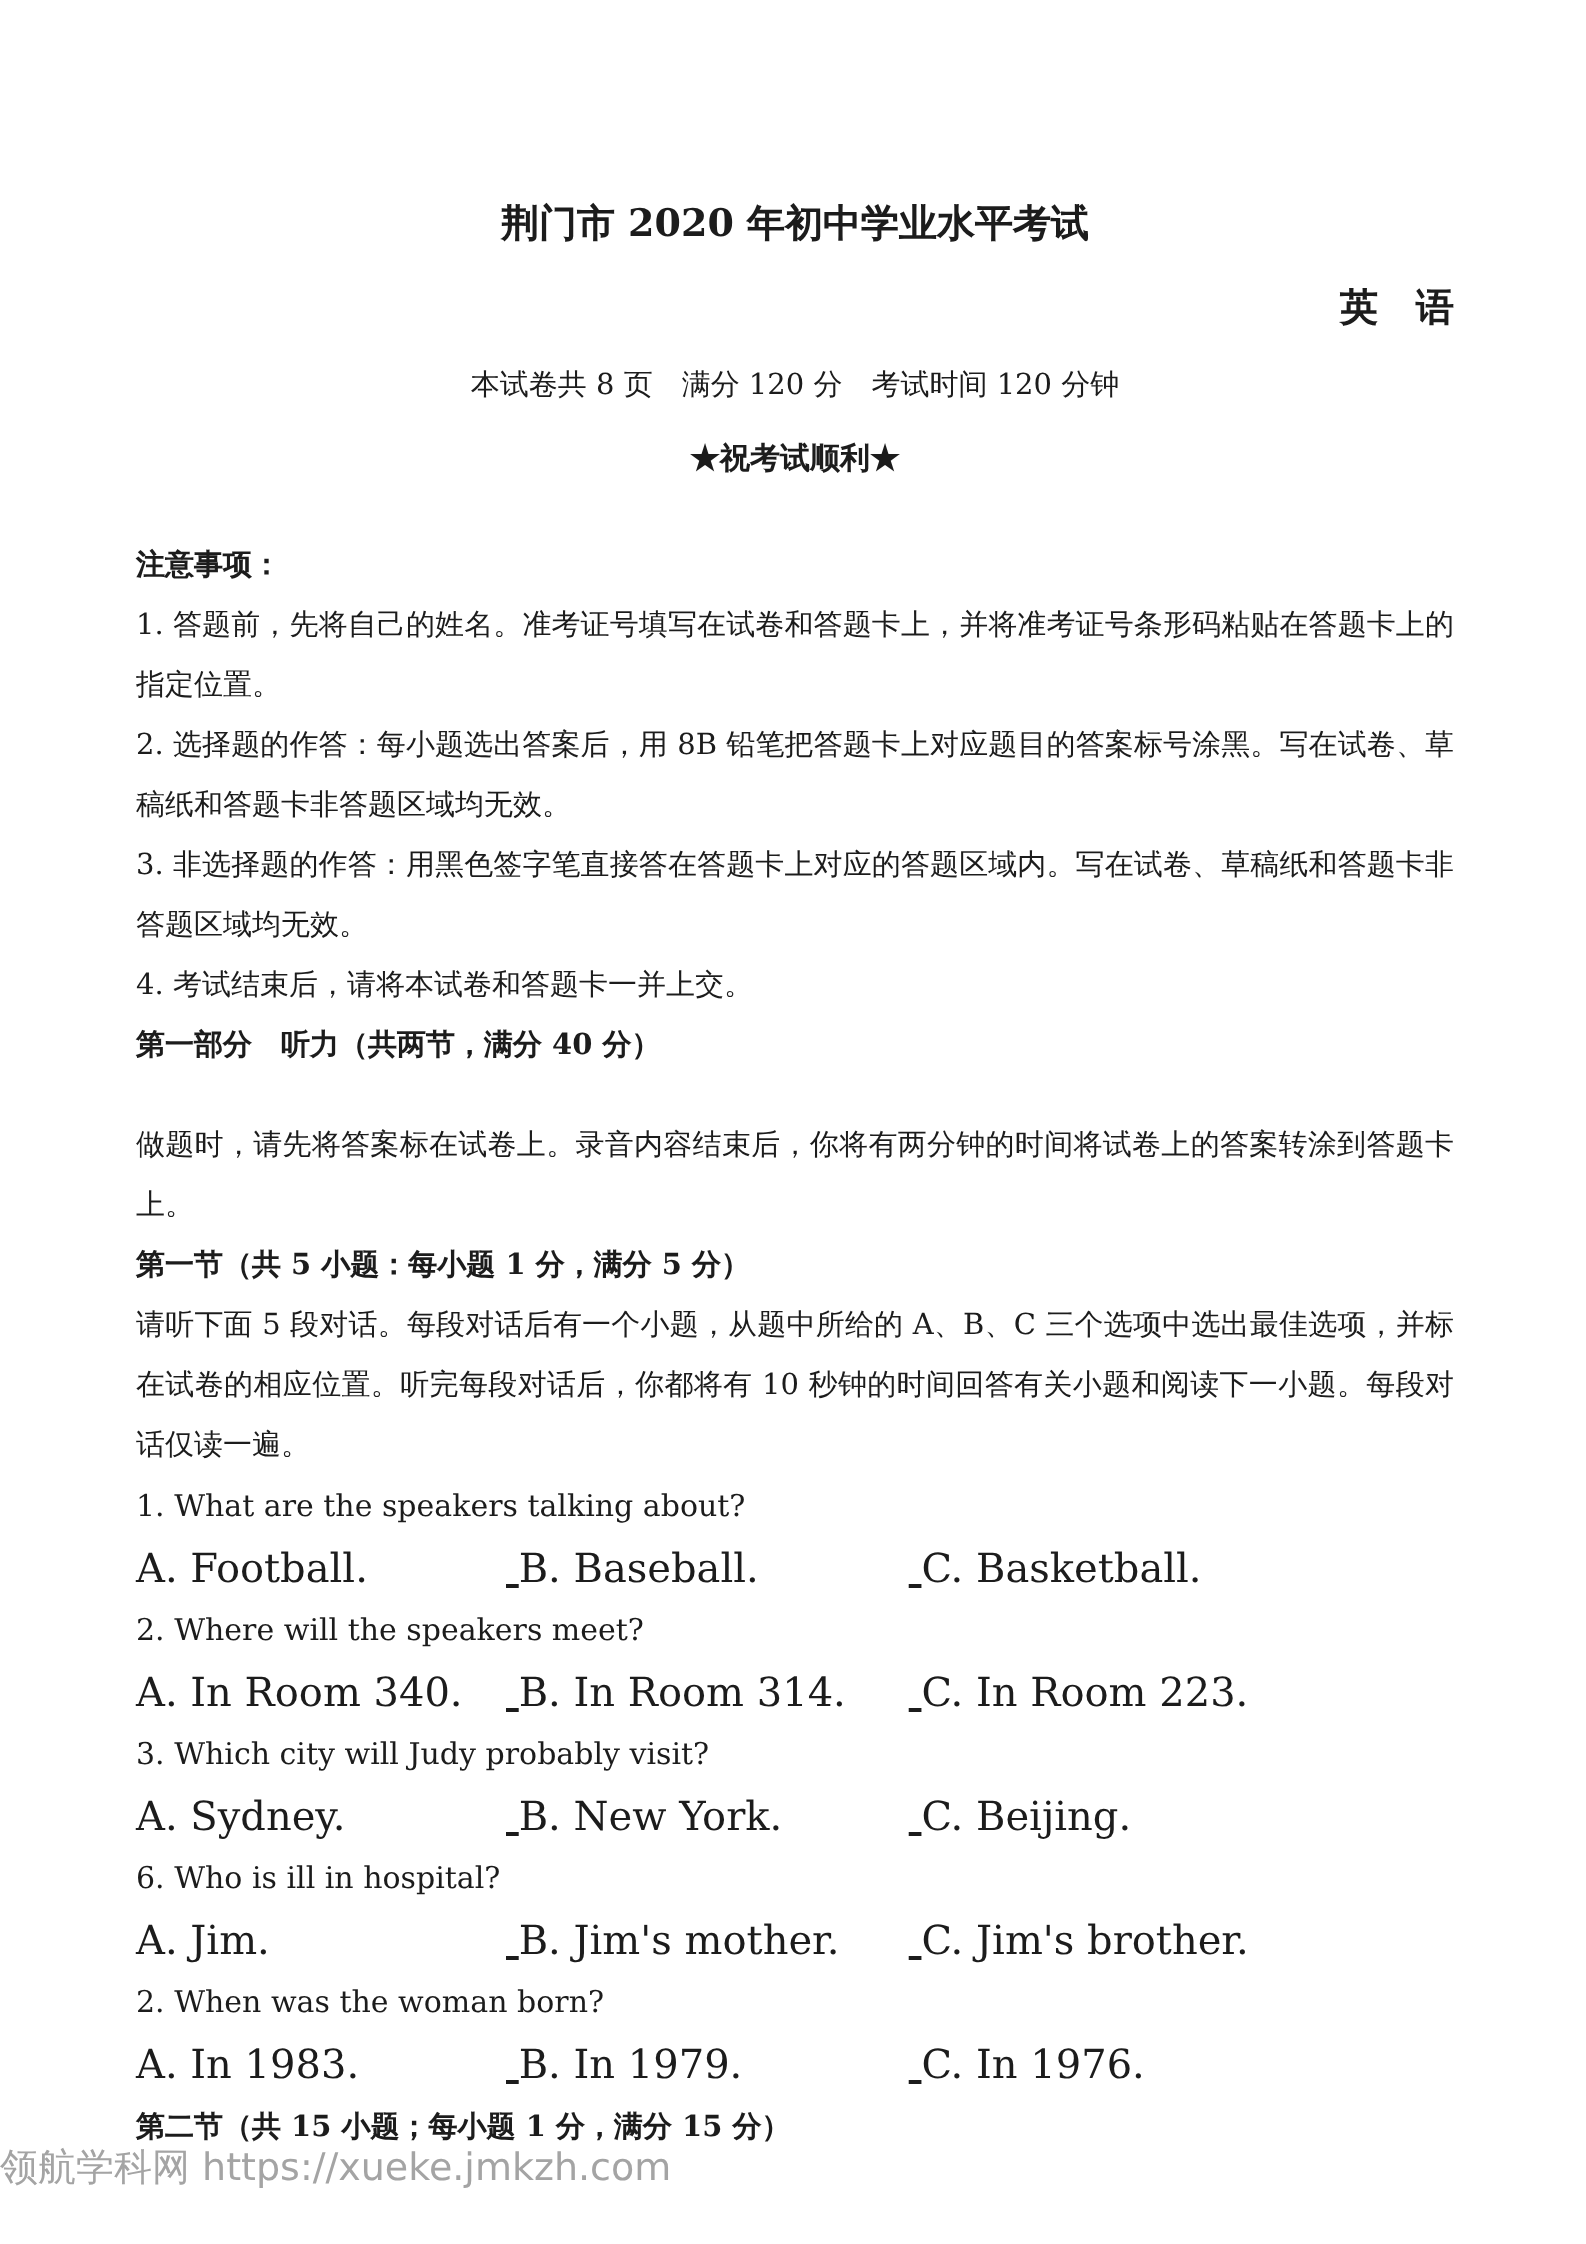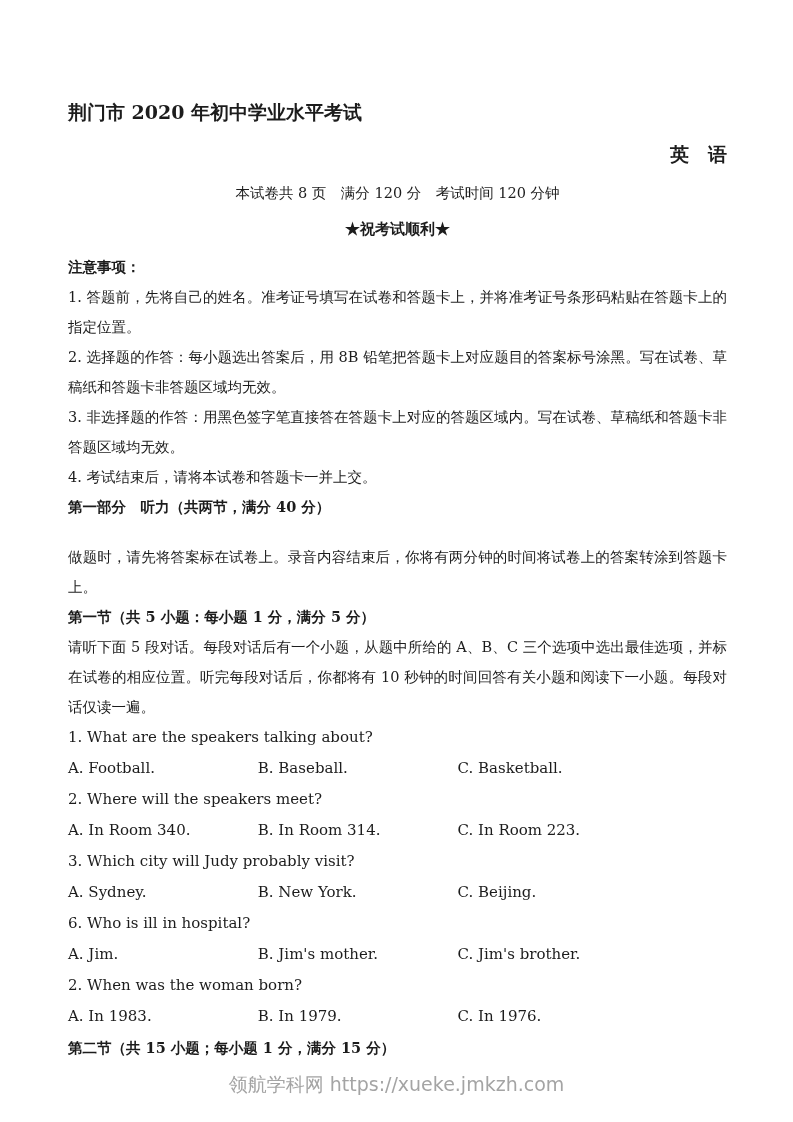--- a/index.html
+++ b/index.html
@@ -15,20 +15,21 @@
     background: #ffffff;
     color: #1c1c1c;
     font-family: "DejaVu Serif", "Liberation Serif", serif;
     box-sizing: border-box;
     padding: 100px 66px 0 68px;
     overflow: hidden;
   }
   .title {
     font-size: 19px;
     font-weight: bold;
+    text-align: center;
     margin: 0;
     line-height: 24px;
   }
   .subject {
     font-size: 19px;
     font-weight: bold;
     text-align: right;
     margin-top: 18px;
     line-height: 24px;
   }
@@ -45,51 +46,52 @@
     margin-top: 14px;
     line-height: 22px;
   }
   .para {
     font-size: 14.5px;
     line-height: 30px;
     margin: 0;
     text-align: justify;
   }
   .notice-heading {
-    margin-top: 12px;
+    margin-top: 28px;
   }
   .bold {
     font-weight: bold;
   }
   .note {
     margin-top: 20px;
   }
   .q-line {
     font-size: 15px;
     line-height: 31px;
     text-align: left;
   }
   .opt-row {
-    font-size: 15px;
+    font-size: 20px;
     line-height: 31px;
     text-align: left;
     white-space: nowrap;
+    text-decoration: underline;
   }
   .opt-a { display: inline-block; width: 185px; }
   .opt-b { display: inline-block; width: 195px; }
   .opt-c { display: inline-block; }
   .sec2 {
     line-height: 31px;
   }
   .footer {
     position: absolute;
     left: 0;
     bottom: 26px;
     width: 100%;
-    text-align: center;
+    text-align: left;
     color: #a4a4a4;
     font-family: "DejaVu Sans", "Liberation Sans", sans-serif;
     font-size: 19px;
     line-height: 24px;
   }
 </style>
 </head>
 <body>
 
 <div class="page">

